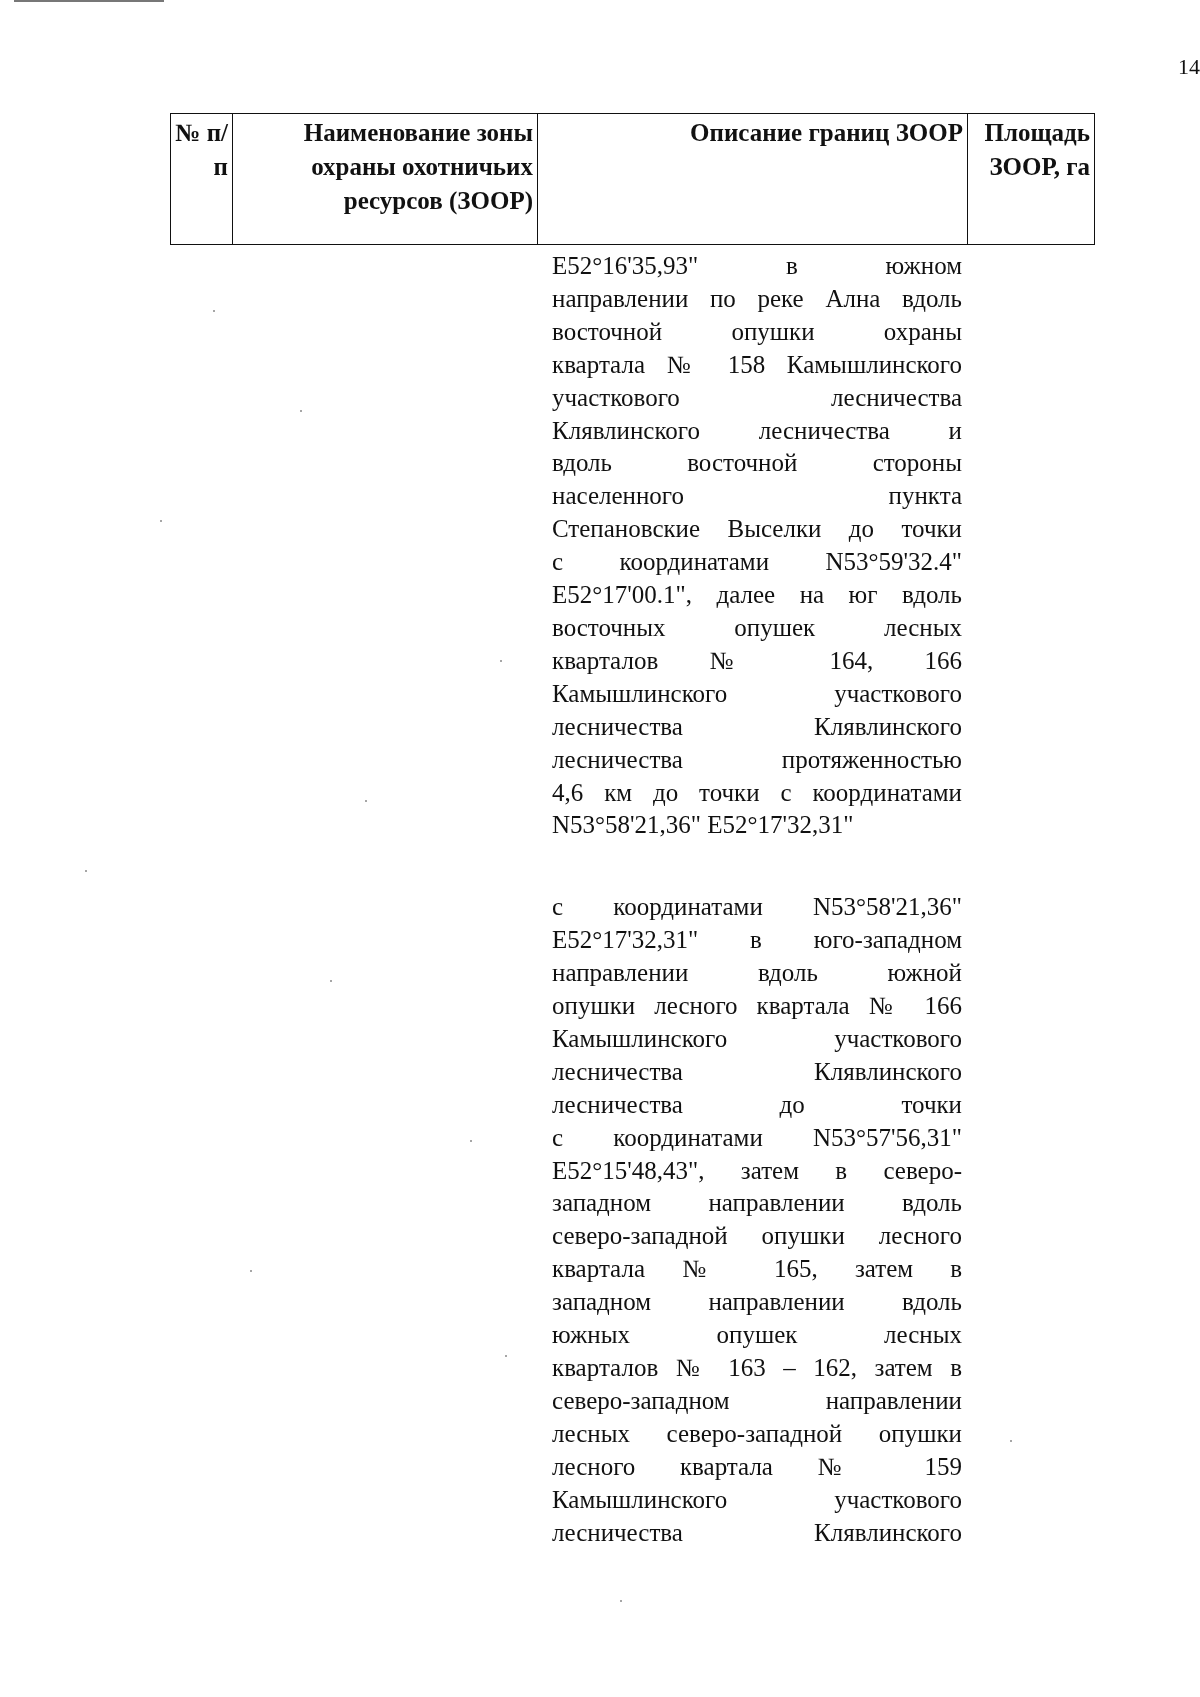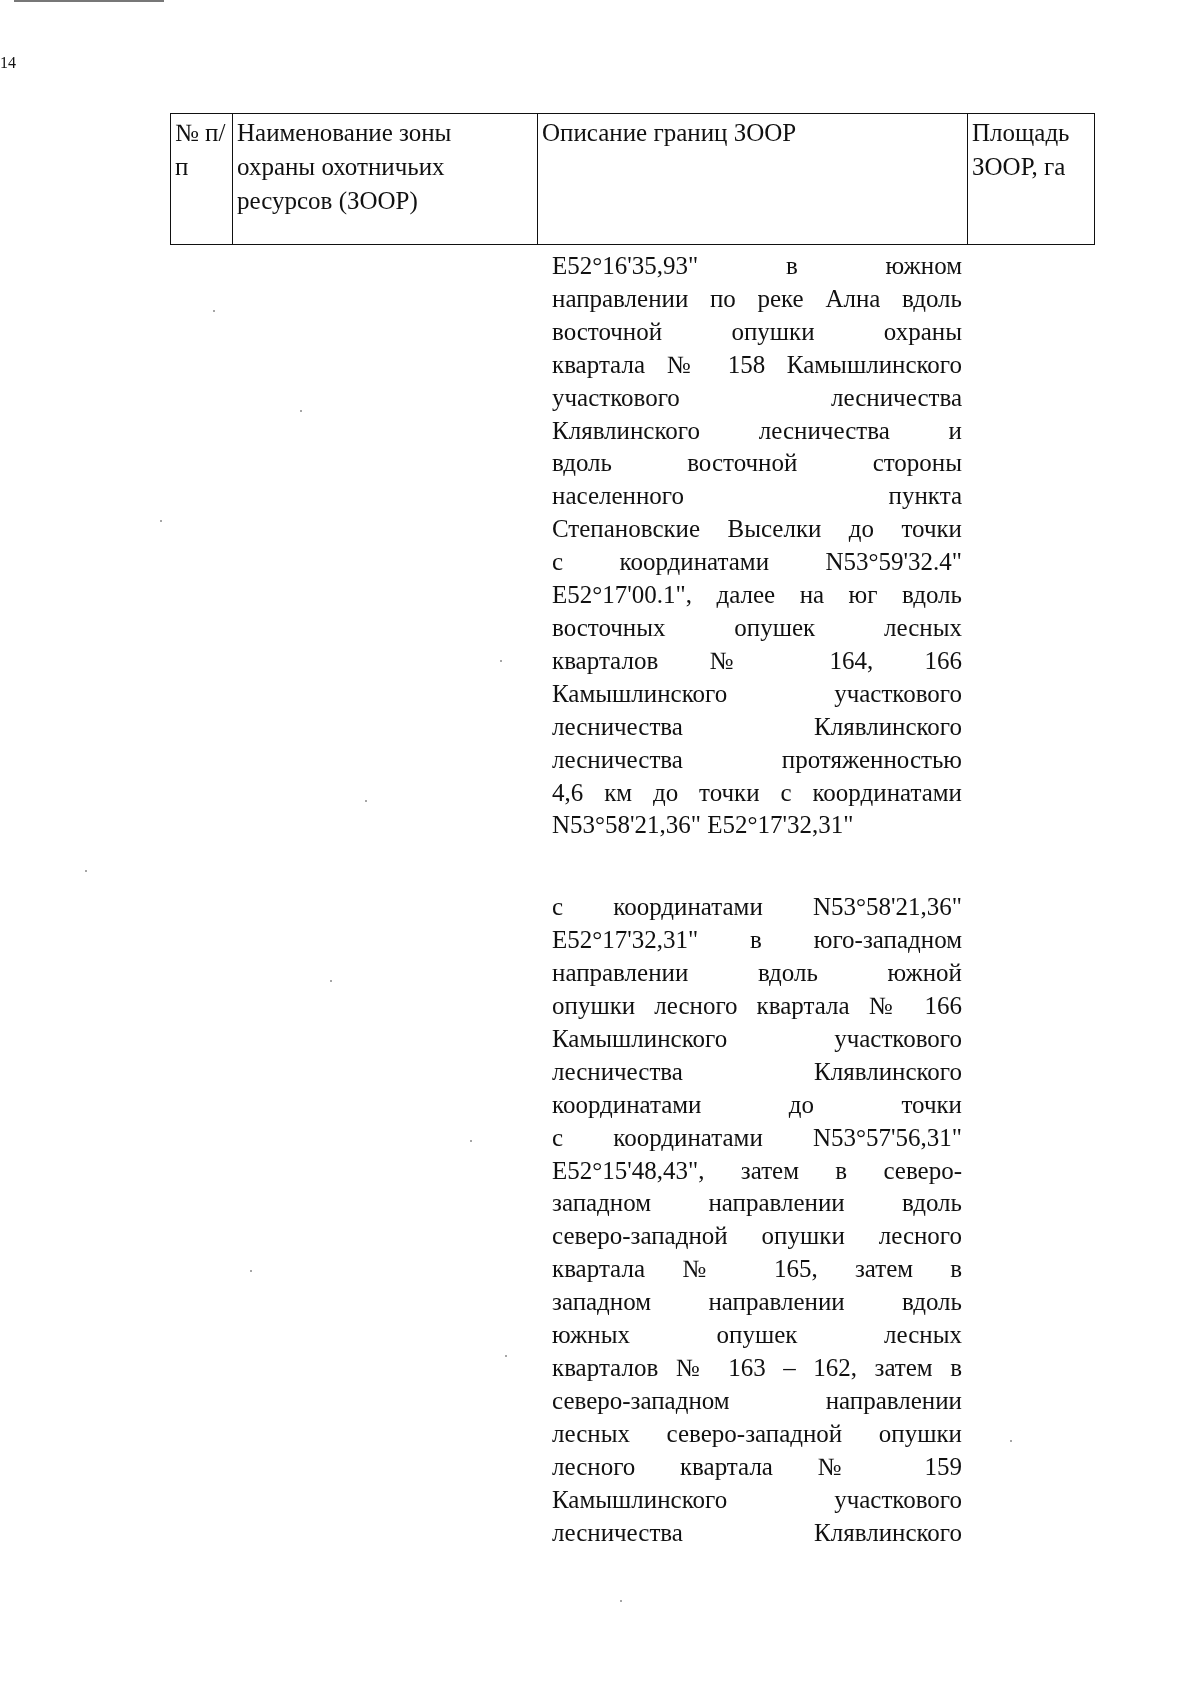--- a/index.html
+++ b/index.html
@@ -21,38 +21,38 @@
       top: 0;
       width: 150px;
       height: 2px;
       background: #777777;
     }
     .page-number {
       position: absolute;
       top: 54px;
       left: 0;
       width: 1200px;
-      text-align: left;
-      font-size: 16px;
+      text-align: right;
+      font-size: 22px;
     }
     table.header-table {
       position: absolute;
       left: 170px;
       top: 113px;
       width: 924px;
       border-collapse: collapse;
       table-layout: fixed;
     }
     table.header-table th {
       border: 1.5px solid #111111;
-      font-weight: normal;
+      font-weight: bold;
       font-size: 25px;
       line-height: 34px;
       vertical-align: top;
-      text-align: left;
+      text-align: right;
       padding: 2px 4px 0 4px;
       height: 128px;
     }
     .col-num { width: 62px; }
     .col-name { width: 305px; }
     .col-desc { width: 430px; }
     .col-area { width: 127px; }
 
     .description {
       position: absolute;
@@ -133,21 +133,21 @@
     <span class="line left">N53°58'21,36" E52°17'32,31"</span>
   </div>
   <div class="gap"></div>
   <div class="para">
     <span class="line">с координатами N53°58'21,36"</span>
     <span class="line">E52°17'32,31" в юго-западном</span>
     <span class="line">направлении вдоль южной</span>
     <span class="line">опушки лесного квартала № 166</span>
     <span class="line">Камышлинского участкового</span>
     <span class="line">лесничества Клявлинского</span>
-    <span class="line">координатами до точки</span>
+    <span class="line">лесничества до точки</span>
     <span class="line">с координатами N53°57'56,31"</span>
     <span class="line">E52°15'48,43", затем в северо-</span>
     <span class="line">западном направлении вдоль</span>
     <span class="line">северо-западной опушки лесного</span>
     <span class="line">квартала № 165, затем в</span>
     <span class="line">западном направлении вдоль</span>
     <span class="line">южных опушек лесных</span>
     <span class="line">кварталов № 163 – 162, затем в</span>
     <span class="line">северо-западном направлении</span>
     <span class="line">лесных северо-западной опушки</span>

